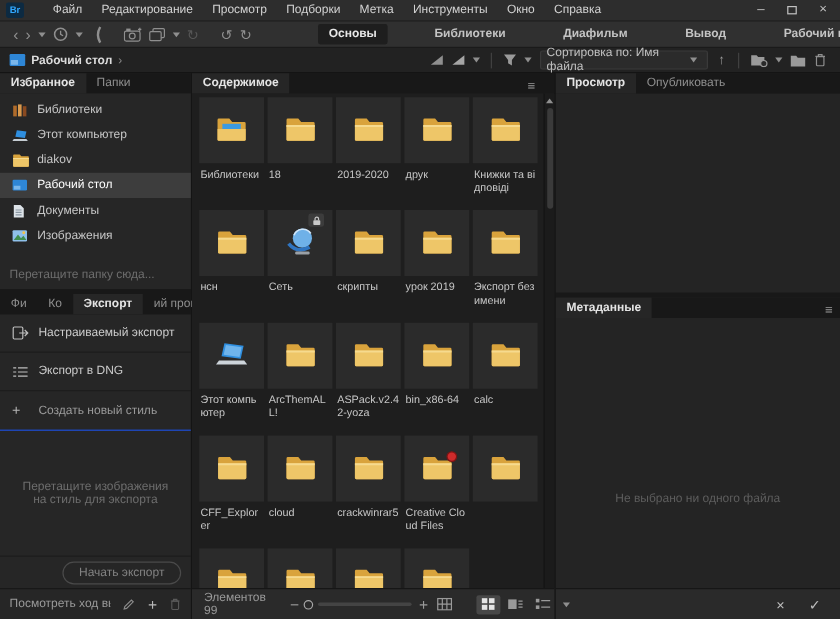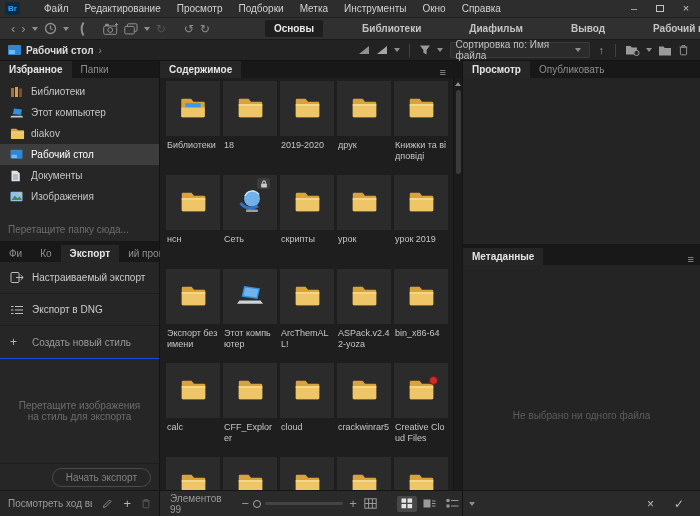--- a/index.html
+++ b/index.html
@@ -458,30 +458,20 @@
               <div class="tile-label">скрипты</div>
             </div>
             <div class="cell">
               <div class="thumb">
                 <span><svg width="27" height="25" viewBox="0 0 28 26">
                     <path d="M3 4 h9 l2.5 3 H25 a1.2 1.2 0 0 1 1.2 1.2 V22 a1.2 1.2 0 0 1 -1.2 1.2 H3 A1.2 1.2 0 0 1 1.8 22 V5.2 A1.2 1.2 0 0 1 3 4 Z" fill="#d9a33c"></path>
                     <path d="M1.8 9.5 H26.2 V22 a1.2 1.2 0 0 1 -1.2 1.2 H3 A1.2 1.2 0 0 1 1.8 22 Z" fill="#eec668"></path>
                     <path d="M1.8 9.5 H26.2 V11.2 H1.8 Z" fill="#f6da8e"></path>
                   </svg></span>
               </div>
-              <div class="tile-label">урок</div>
-            </div>
-            <div class="cell">
-              <div class="thumb">
-                <span><svg width="27" height="25" viewBox="0 0 28 26">
-                    <path d="M3 4 h9 l2.5 3 H25 a1.2 1.2 0 0 1 1.2 1.2 V22 a1.2 1.2 0 0 1 -1.2 1.2 H3 A1.2 1.2 0 0 1 1.8 22 V5.2 A1.2 1.2 0 0 1 3 4 Z" fill="#d9a33c"></path>
-                    <path d="M1.8 9.5 H26.2 V22 a1.2 1.2 0 0 1 -1.2 1.2 H3 A1.2 1.2 0 0 1 1.8 22 Z" fill="#eec668"></path>
-                    <path d="M1.8 9.5 H26.2 V11.2 H1.8 Z" fill="#f6da8e"></path>
-                  </svg></span>
-              </div>
               <div class="tile-label">урок 2019</div>
             </div>
             <div class="cell">
               <div class="thumb">
                 <span><svg width="27" height="25" viewBox="0 0 28 26">
                     <path d="M3 4 h9 l2.5 3 H25 a1.2 1.2 0 0 1 1.2 1.2 V22 a1.2 1.2 0 0 1 -1.2 1.2 H3 A1.2 1.2 0 0 1 1.8 22 V5.2 A1.2 1.2 0 0 1 3 4 Z" fill="#d9a33c"></path>
                     <path d="M1.8 9.5 H26.2 V22 a1.2 1.2 0 0 1 -1.2 1.2 H3 A1.2 1.2 0 0 1 1.8 22 Z" fill="#eec668"></path>
                     <path d="M1.8 9.5 H26.2 V11.2 H1.8 Z" fill="#f6da8e"></path>
                   </svg></span>
               </div>

